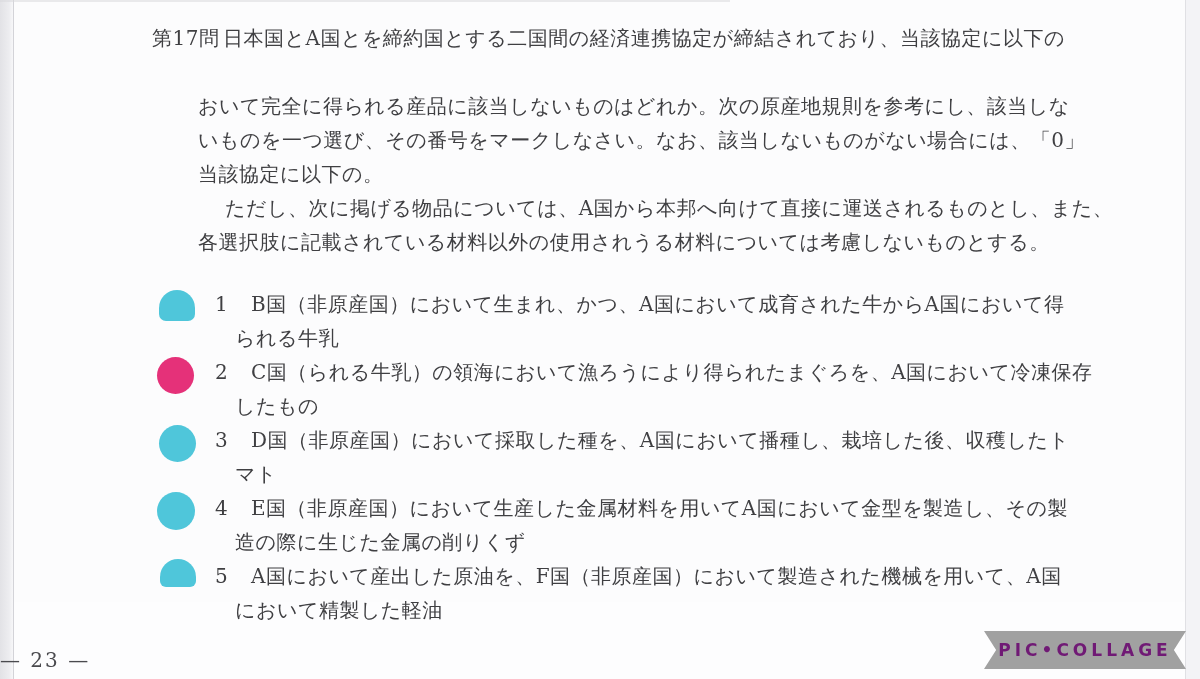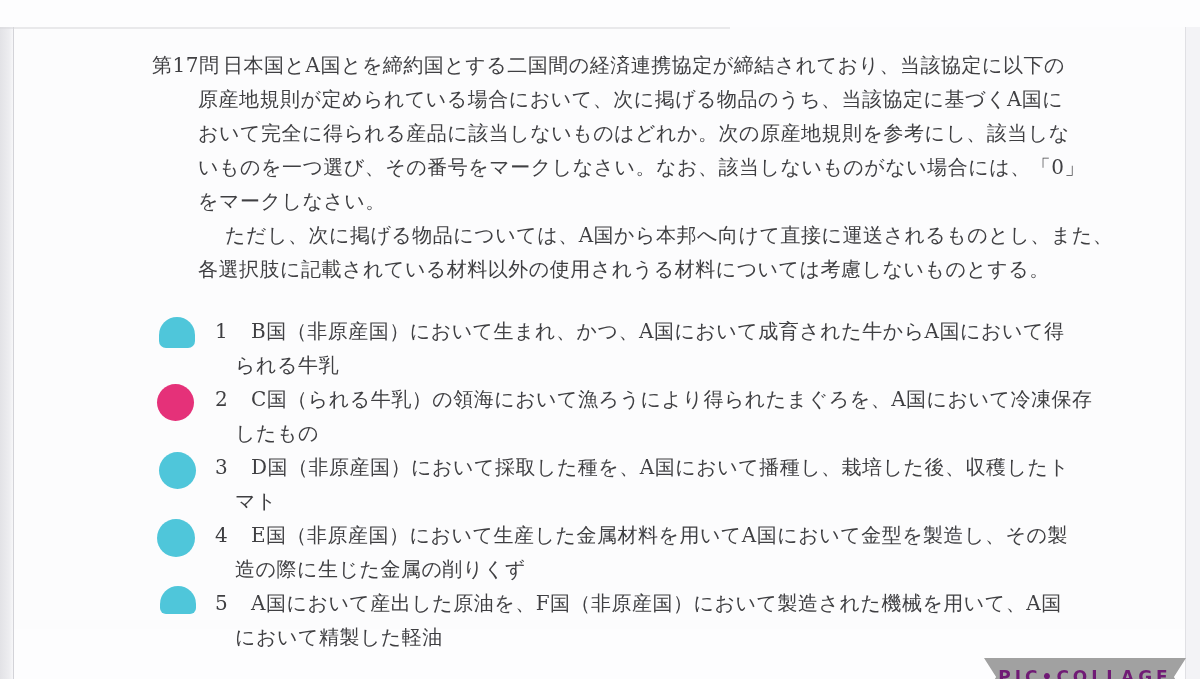--- a/index.html
+++ b/index.html
@@ -5,21 +5,20 @@
   html,body{margin:0;padding:0;}
   body{
     width:1200px;height:679px;overflow:hidden;
     background:#fdfdfe;
     font-family:"DejaVu Serif","Liberation Serif",serif;
   }
   .photo{
     position:relative;width:1200px;height:602px;
     background:#fcfcfd;
     color:#3f3f42;
-    margin-top:27px;
   }
   
   .edge-left{
     position:absolute;left:0;top:0;width:13px;height:679px;
     background:linear-gradient(90deg,#e2e2e6 0%,#ededf0 70%,#f7f7f9 100%);
     border-right:1px solid #d3d3d8;
   }
   .edge-top{
     position:absolute;left:0;top:0;width:730px;height:2px;
     background:#d8d8dc;opacity:.55;
@@ -62,24 +61,23 @@
 <body>
 
 <div class="photo">
 
   <div class="edge-left"></div>
   <div class="edge-top"></div>
   <div class="edge-right"></div>
 
   <div class="txt q-label" style="left:152px;top:28px;">第17問</div>
   <div class="txt" style="left:223px;top:28px;">日本国とA国とを締約国とする二国間の経済連携協定が締結されており、当該協定に以下の</div>
-  <div class="txt" style="left:198px;top:62px;">原産地規則が定められている場合において、次に掲げる物品のうち、当該協定に基づくA国に</div>
   <div class="txt" style="left:198px;top:96px;">おいて完全に得られる産品に該当しないものはどれか。次の原産地規則を参考にし、該当しな</div>
   <div class="txt" style="left:198px;top:130px;">いものを一つ選び、その番号をマークしなさい。なお、該当しないものがない場合には、「0」</div>
-  <div class="txt" style="left:198px;top:164px;">をマークしなさい。</div>
+  <div class="txt" style="left:198px;top:164px;">当該協定に以下の。</div>
 
   <div class="txt" style="left:225px;top:198px;">ただし、次に掲げる物品については、A国から本邦へ向けて直接に運送されるものとし、また、</div>
   <div class="txt" style="left:198px;top:232px;">各選択肢に記載されている材料以外の使用されうる材料については考慮しないものとする。</div>
 
   <div class="dot flat-top1" style="left: 159px; top: 290px; width: 36px; height: 31px; background-color: rgb(79, 198, 218);"></div>
   <div class="txt choice-num" style="left:215px;top:294px;">1</div>
   <div class="txt" style="left:251px;top:294px;">B国（非原産国）において生まれ、かつ、A国において成育された牛からA国において得</div>
   <div class="txt" style="left:235px;top:328px;">られる牛乳</div>
 
   <div class="dot" style="left: 157px; top: 357px; width: 37px; height: 37px; background-color: rgb(229, 49, 121);"></div>

